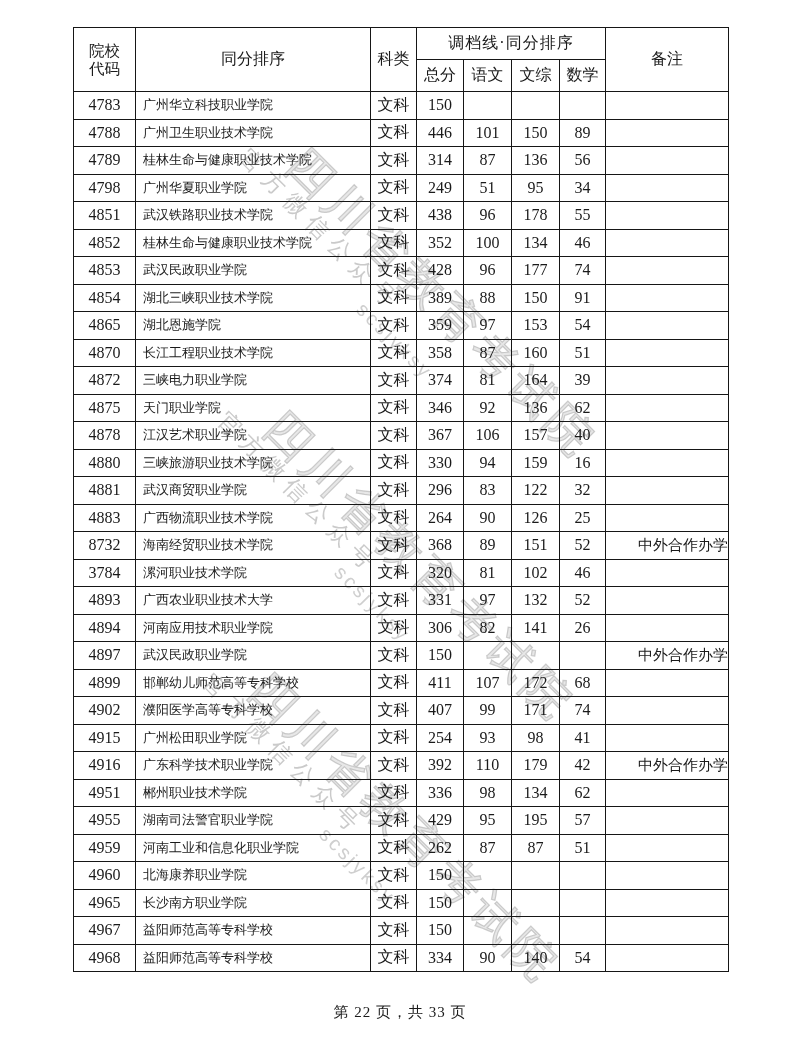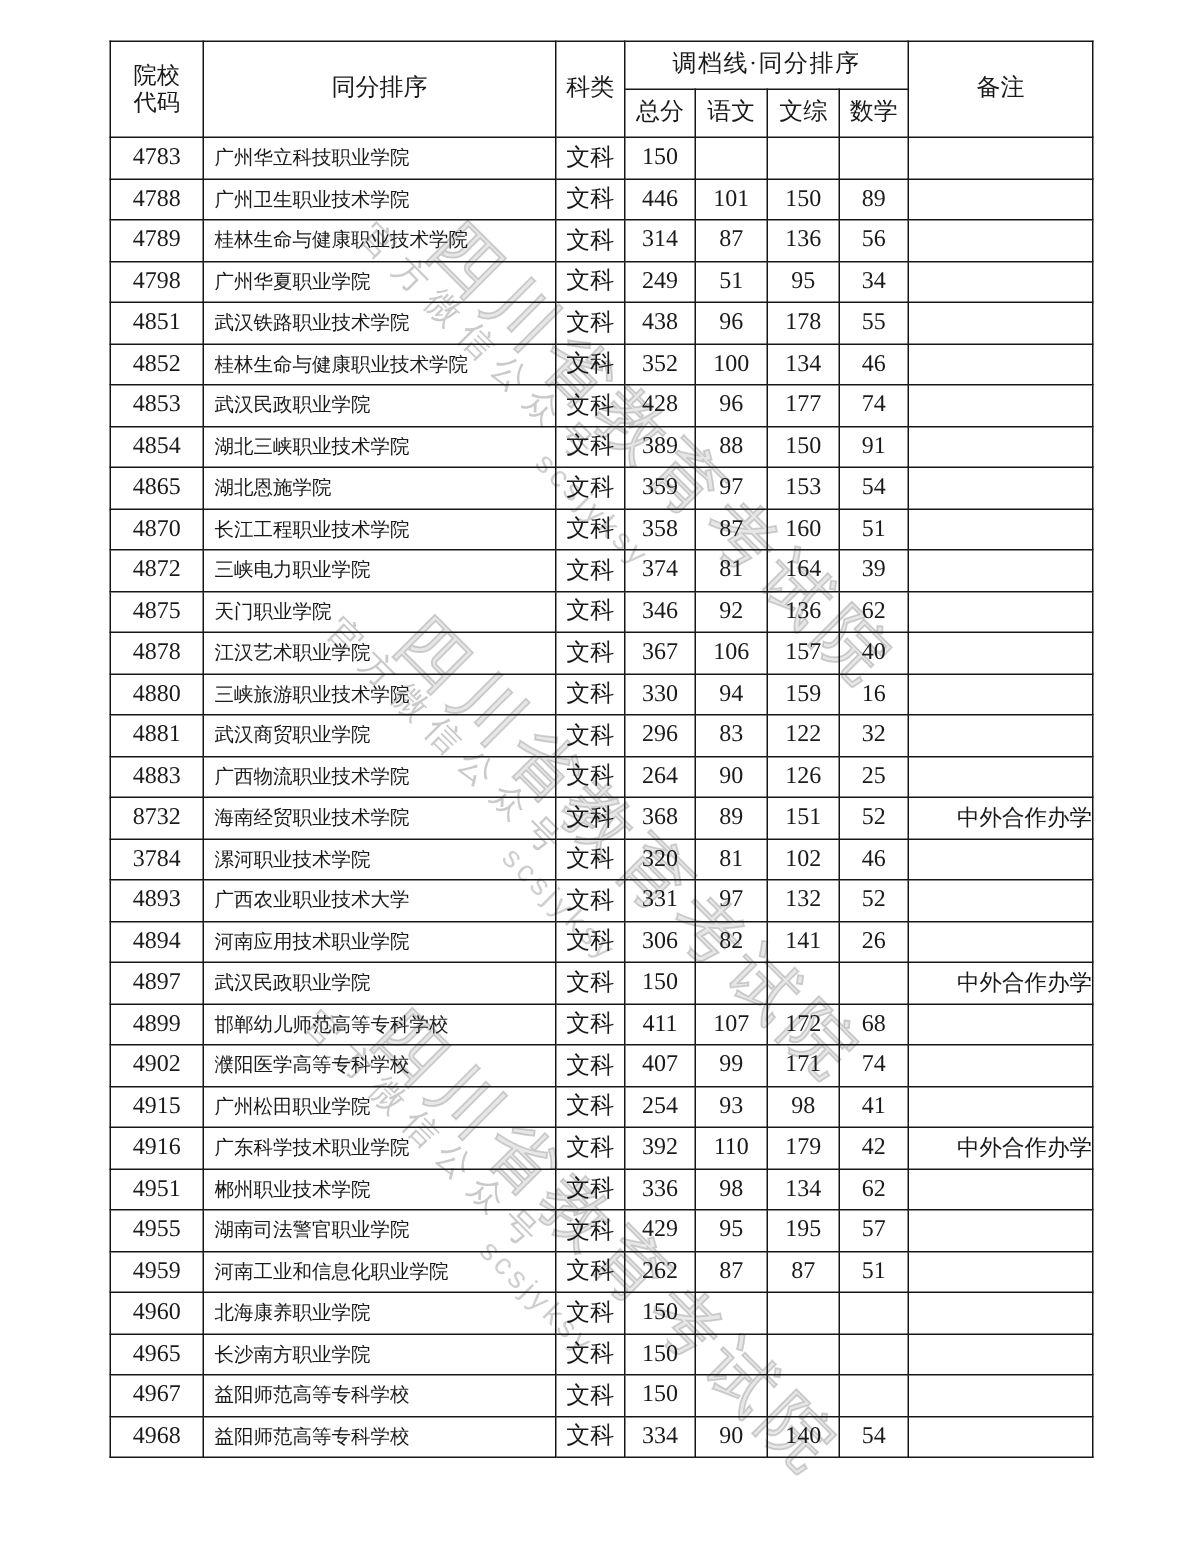--- a/index.html
+++ b/index.html
@@ -512,14 +512,15 @@
     <td class="c-cat">文科</td>
     <td class="c-num">334</td>
     <td class="c-num">90</td>
     <td class="c-num">140</td>
     <td class="c-num">54</td>
     <td class="c-remark"></td>
   </tr>
 </tbody>
   </table>
 
+  <div class="footer">第 22 页，共 33 页</div>
 
 </div>
 
 </body></html>

